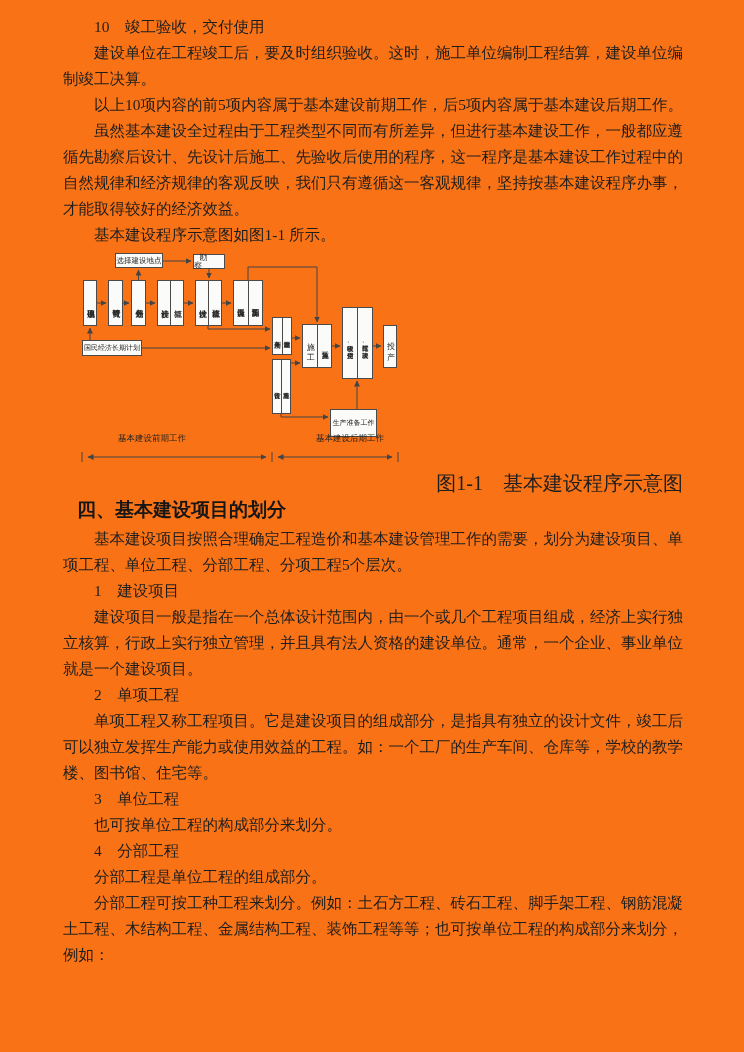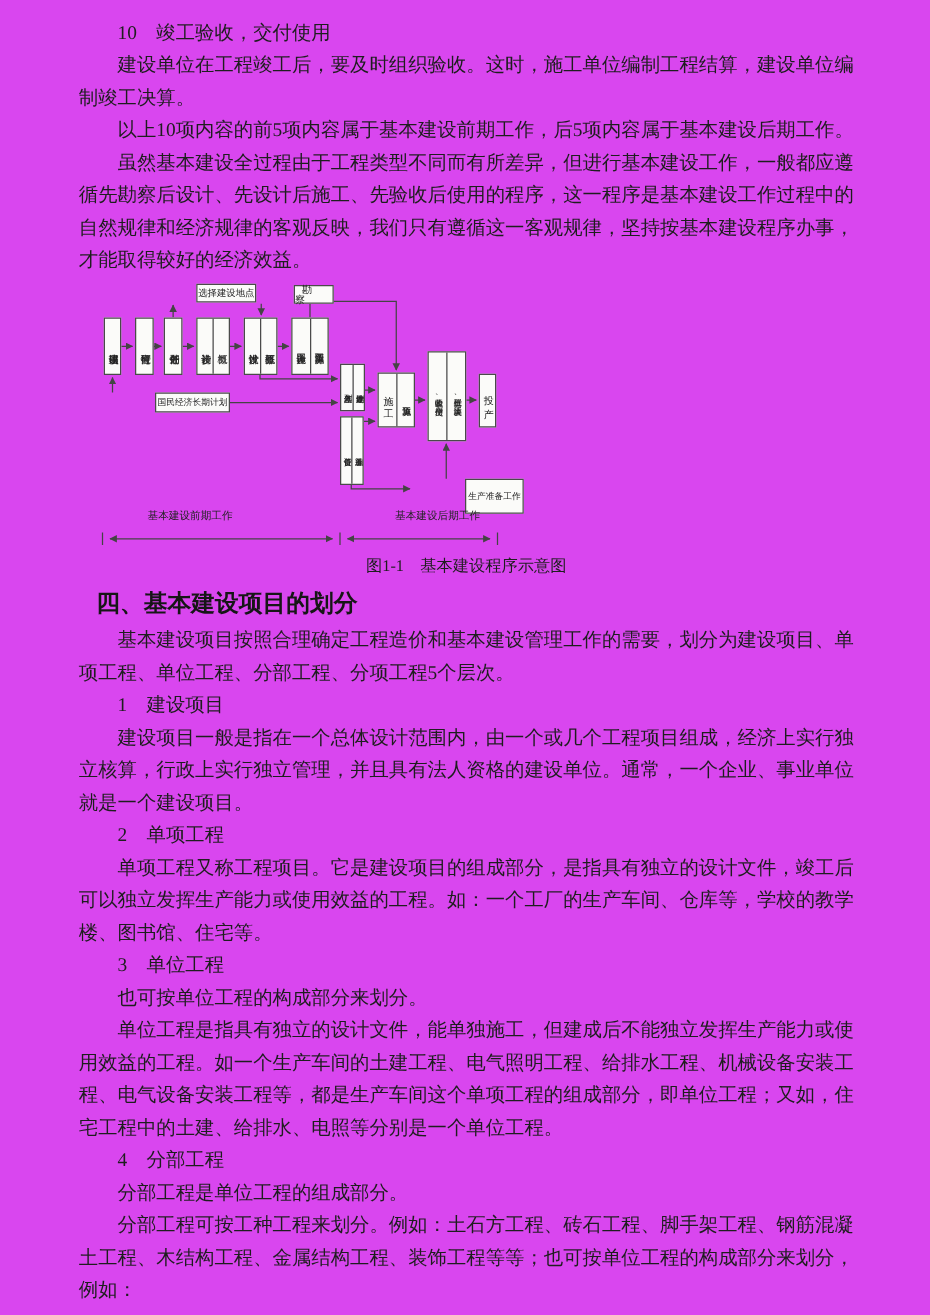--- a/index.html
+++ b/index.html
@@ -1,20 +1,20 @@
 <!DOCTYPE html>
 <html><head>
 <meta charset="utf-8">
 <style>
   html,body{margin:0;padding:0;}
   body{background:#ddd;}
   .page{
     position:relative;
     width:744px;height:1052px;
-    background:#d946ef;
+    background:#f97316;
     box-sizing:border-box;
     padding:14px 61px 0 63px;
     font-family:"Liberation Serif", serif;
     color:#1e1e1e;
     overflow:hidden;
   }
   p.body, p.sub{
     margin:0;
     font-size:15.5px;
     line-height:26px;
@@ -47,47 +47,48 @@
   .vc{
     flex:1 1 0;
     display:flex;align-items:center;justify-content:center;
     writing-mode:vertical-rl;
     text-orientation:upright;
     line-height:1;
     letter-spacing:0;
     padding:1px 0;
   }
   .vc + .vc{border-left:1px solid #4a4a4a;}
-  .hbox{align-items:center;justify-content:center;line-height:1;margin-left:42px;}
+  .hbox{align-items:center;justify-content:center;line-height:1;}
   .spread{letter-spacing:1.3em;}
   .lbl{
     position:absolute;
     font-size:8.5px;
     color:#222;
     text-align:center;
     width:130px;
     line-height:10px;
   }
   .cap{
     position:absolute;
     left:0;right:0;top:222px;
-    text-align:center;
-    font-size:13px;
+    text-align:right;
+    font-size:20px;
     color:#1e1e1e;
   }
 </style>
 </head>
 <body>
 
 <div class="page">
 
   <p class="sub">10　竣工验收，交付使用</p>
   <p class="body">建设单位在工程竣工后，要及时组织验收。这时，施工单位编制工程结算，建设单位编制竣工决算。</p>
   <p class="body">以上10项内容的前5项内容属于基本建设前期工作，后5项内容属于基本建设后期工作。</p>
   <p class="body">虽然基本建设全过程由于工程类型不同而有所差异，但进行基本建设工作，一般都应遵循先勘察后设计、先设计后施工、先验收后使用的程序，这一程序是基本建设工作过程中的自然规律和经济规律的客观反映，我们只有遵循这一客观规律，坚持按基本建设程序办事，才能取得较好的经济效益。</p>
+  <p class="body">基本建设程序示意图如图1-1 所示。</p>
 
   <div class="figure">
 
     <svg width="620" height="244" viewBox="0 0 620 244">
       <defs>
         <marker id="ah" markerWidth="7" markerHeight="7" refX="5.5" refY="3" orient="auto-start-reverse">
           <path d="M0,0 L6,3 L0,6 z" fill="#444"></path>
         </marker>
       </defs>
       <g stroke="#444" stroke-width="1" fill="none">
@@ -202,18 +203,17 @@
 
   <h2 class="sec">四、基本建设项目的划分</h2>
 
   <p class="body">基本建设项目按照合理确定工程造价和基本建设管理工作的需要，划分为建设项目、单项工程、单位工程、分部工程、分项工程5个层次。</p>
   <p class="sub">1　建设项目</p>
   <p class="body">建设项目一般是指在一个总体设计范围内，由一个或几个工程项目组成，经济上实行独立核算，行政上实行独立管理，并且具有法人资格的建设单位。通常，一个企业、事业单位就是一个建设项目。</p>
   <p class="sub">2　单项工程</p>
   <p class="body">单项工程又称工程项目。它是建设项目的组成部分，是指具有独立的设计文件，竣工后可以独立发挥生产能力或使用效益的工程。如：一个工厂的生产车间、仓库等，学校的教学楼、图书馆、住宅等。</p>
   <p class="sub">3　单位工程</p>
   <p class="body">也可按单位工程的构成部分来划分。</p>
-  <p class="body">单位工程是指具有独立的设计文件，能单独施工，但建成后不能独立发挥生产能力或使用效益的工程。如一个生产车间的土建工程、电气照明工程、给排水工程、机械设备安装工程、电气设备安装工程等，都是生产车间这个单项工程的组成部分，即单位工程；又如，住宅工程中的土建、给排水、电照等分别是一个单位工程。</p>
   <p class="sub">4　分部工程</p>
   <p class="body">分部工程是单位工程的组成部分。</p>
   <p class="body">分部工程可按工种工程来划分。例如：土石方工程、砖石工程、脚手架工程、钢筋混凝土工程、木结构工程、金属结构工程、装饰工程等等；也可按单位工程的构成部分来划分，例如：</p>
 
 </div>
 
 </body></html>

